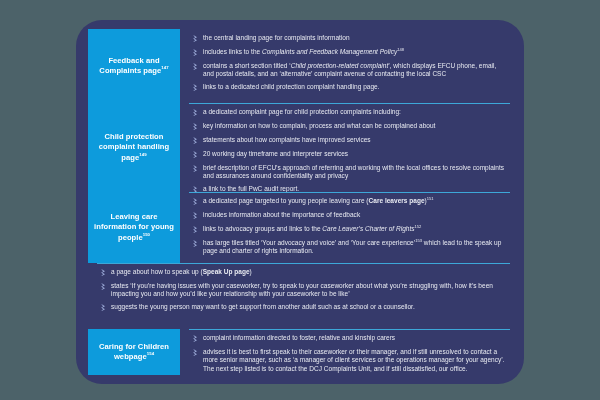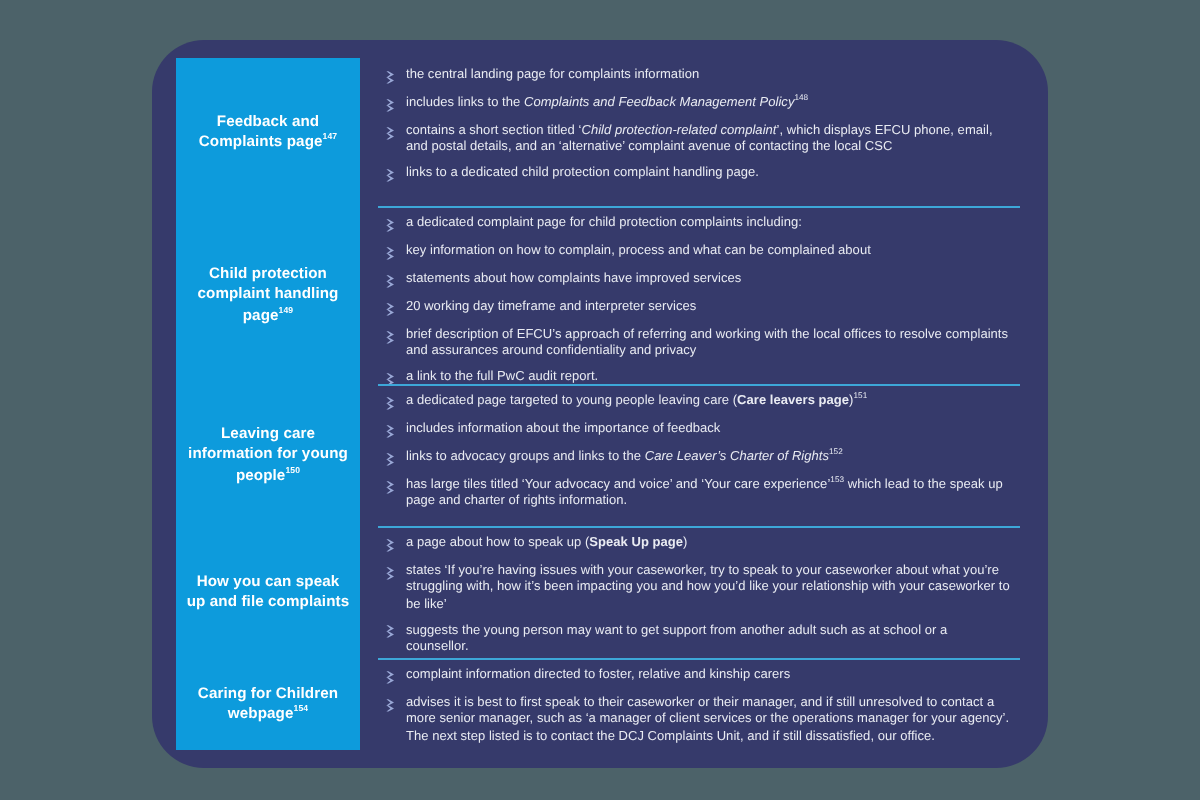--- a/index.html
+++ b/index.html
@@ -246,23 +246,20 @@
               <svg width="11" height="9" viewBox="0 0 11 9">
                 <path d="M0.5 2.2 H6.2 L4.2 0.6 L5.2 0.6 L8.0 2.2 L5.2 3.8 L4.2 3.8 L6.2 2.2" fill="#9aa8d6"></path>
                 <path d="M0.5 5.2 H6.2 L4.2 3.6 L5.2 3.6 L8.0 5.2 L5.2 6.8 L4.2 6.8 L6.2 5.2" fill="#9aa8d6"></path>
               </svg>
             </span>
             <span class="bullet-text"><span>has large tiles titled ‘Your advocacy and voice’ and ‘Your care experience’</span><sup>153</sup><span> which lead to the speak up page and charter of rights information.</span></span>
           </div>
         </div>
       </div>
       <div class="row" style="height: 66px;">
-        <div class="label-cell">
-          <div class="label-text">How you can speak up and file complaints</div>
-        </div>
         <div class="gap-cell"></div>
         <div class="content-cell">
           <div class="divider"></div>
           <div class="bullet-line">
             <span class="arrow-icon">
               <svg width="11" height="9" viewBox="0 0 11 9">
                 <path d="M0.5 2.2 H6.2 L4.2 0.6 L5.2 0.6 L8.0 2.2 L5.2 3.8 L4.2 3.8 L6.2 2.2" fill="#9aa8d6"></path>
                 <path d="M0.5 5.2 H6.2 L4.2 3.6 L5.2 3.6 L8.0 5.2 L5.2 6.8 L4.2 6.8 L6.2 5.2" fill="#9aa8d6"></path>
               </svg>
             </span>

